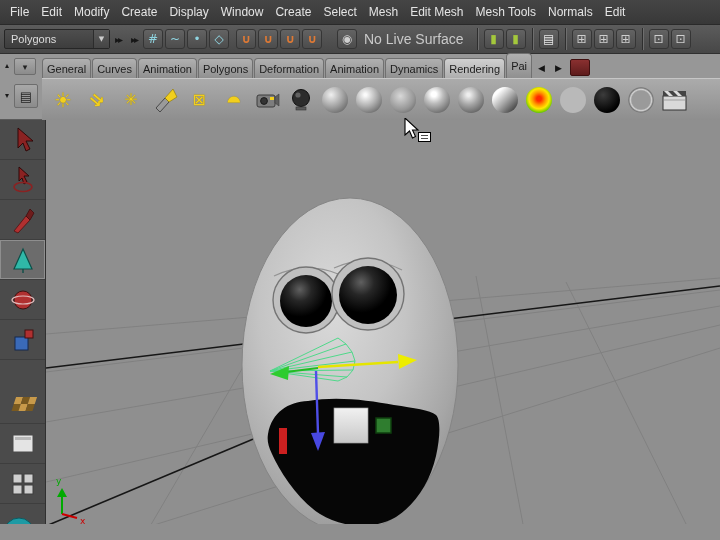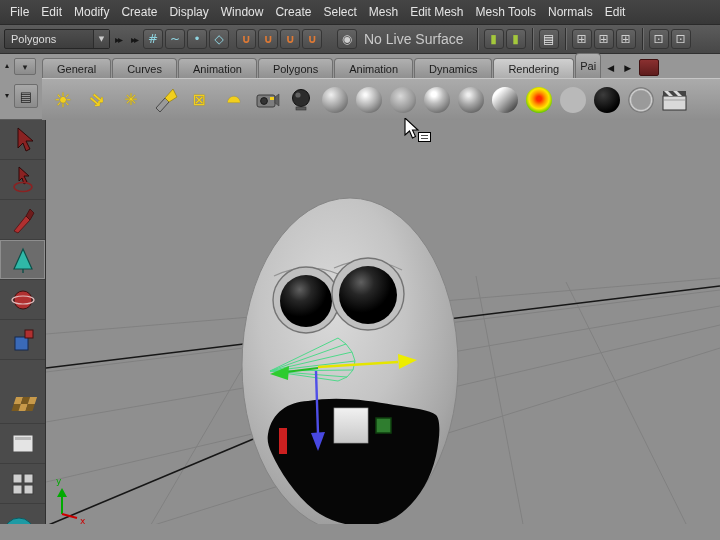--- a/index.html
+++ b/index.html
@@ -36,21 +36,21 @@
   
   .shelf { position:absolute; left:0; top:54px; width:720px; height:66px;
     background:#979797; border-bottom:1px solid #5a5a5a; }
   .shelf-gutter { position:absolute; left:0; top:0; width:42px; height:66px; }
   .mini-arrow { position:absolute; left:2px; width:10px; height:10px; font-size:8px; color:#1a1a1a;
     display:flex; align-items:center; justify-content:center; font-family:"DejaVu Sans",sans-serif; }
   .gut-btn { position:absolute; left:14px; background:linear-gradient(#a8a8a8,#8b8b8b);
     border:1px solid #6d6d6d; border-radius:2px; display:flex; align-items:center; justify-content:center;
     color:#222; font-family:"DejaVu Sans",sans-serif; }
   .shelf-tabs { position:absolute; left:42px; top:3px; height:21px; display:flex; align-items:flex-end; }
-  .tab { height:20px; display:flex; align-items:center; padding:0 14px;
+  .tab { height:20px; display:flex; align-items:center; padding:0 4px;
     background:linear-gradient(#b0b0b0,#909090); border:1px solid #707070; border-bottom:none;
     border-radius:4px 4px 0 0; font-size:11px; color:#1c1c1c; margin-right:1px; white-space:nowrap; }
   .tab.active { background:linear-gradient(#d0d0d0,#aeaeae);margin-top:33px; }
   .tab.cut { width:26px; padding:12px 4px; overflow:hidden;justify-content:center; }
   .tab-scroll { width:15px; height:16px; display:flex; align-items:center; justify-content:center;
     font-size:9px; color:#141414; margin:0 1px 2px 1px; font-family:"DejaVu Sans",sans-serif; }
   .shelf-extra { width:20px; height:17px; margin:0 0 2px 3px; background:linear-gradient(#8a3030,#5e1c1c);
     border:1px solid #401010; border-radius:2px; }
   .shelf-icons { position:absolute; left:42px; top:24px; width:678px; height:42px;
     background:linear-gradient(#ababab,#8e8e8e); border-top:1px solid #c6c6c6;
@@ -195,20 +195,23 @@
       <div class="tab">
           <span>Curves</span>
         </div>
       <div class="tab">
           <span>Animation</span>
         </div>
       <div class="tab">
           <span>Polygons</span>
         </div>
       <div class="tab">
+          <span>Deformation</span>
+        </div>
+      <div class="tab">
           <span>Animation</span>
         </div>
       <div class="tab">
           <span>Dynamics</span>
         </div>
       <div class="tab active">
           <span>Rendering</span>
         </div>
       <div class="tab cut">
           <span>Pai</span>

